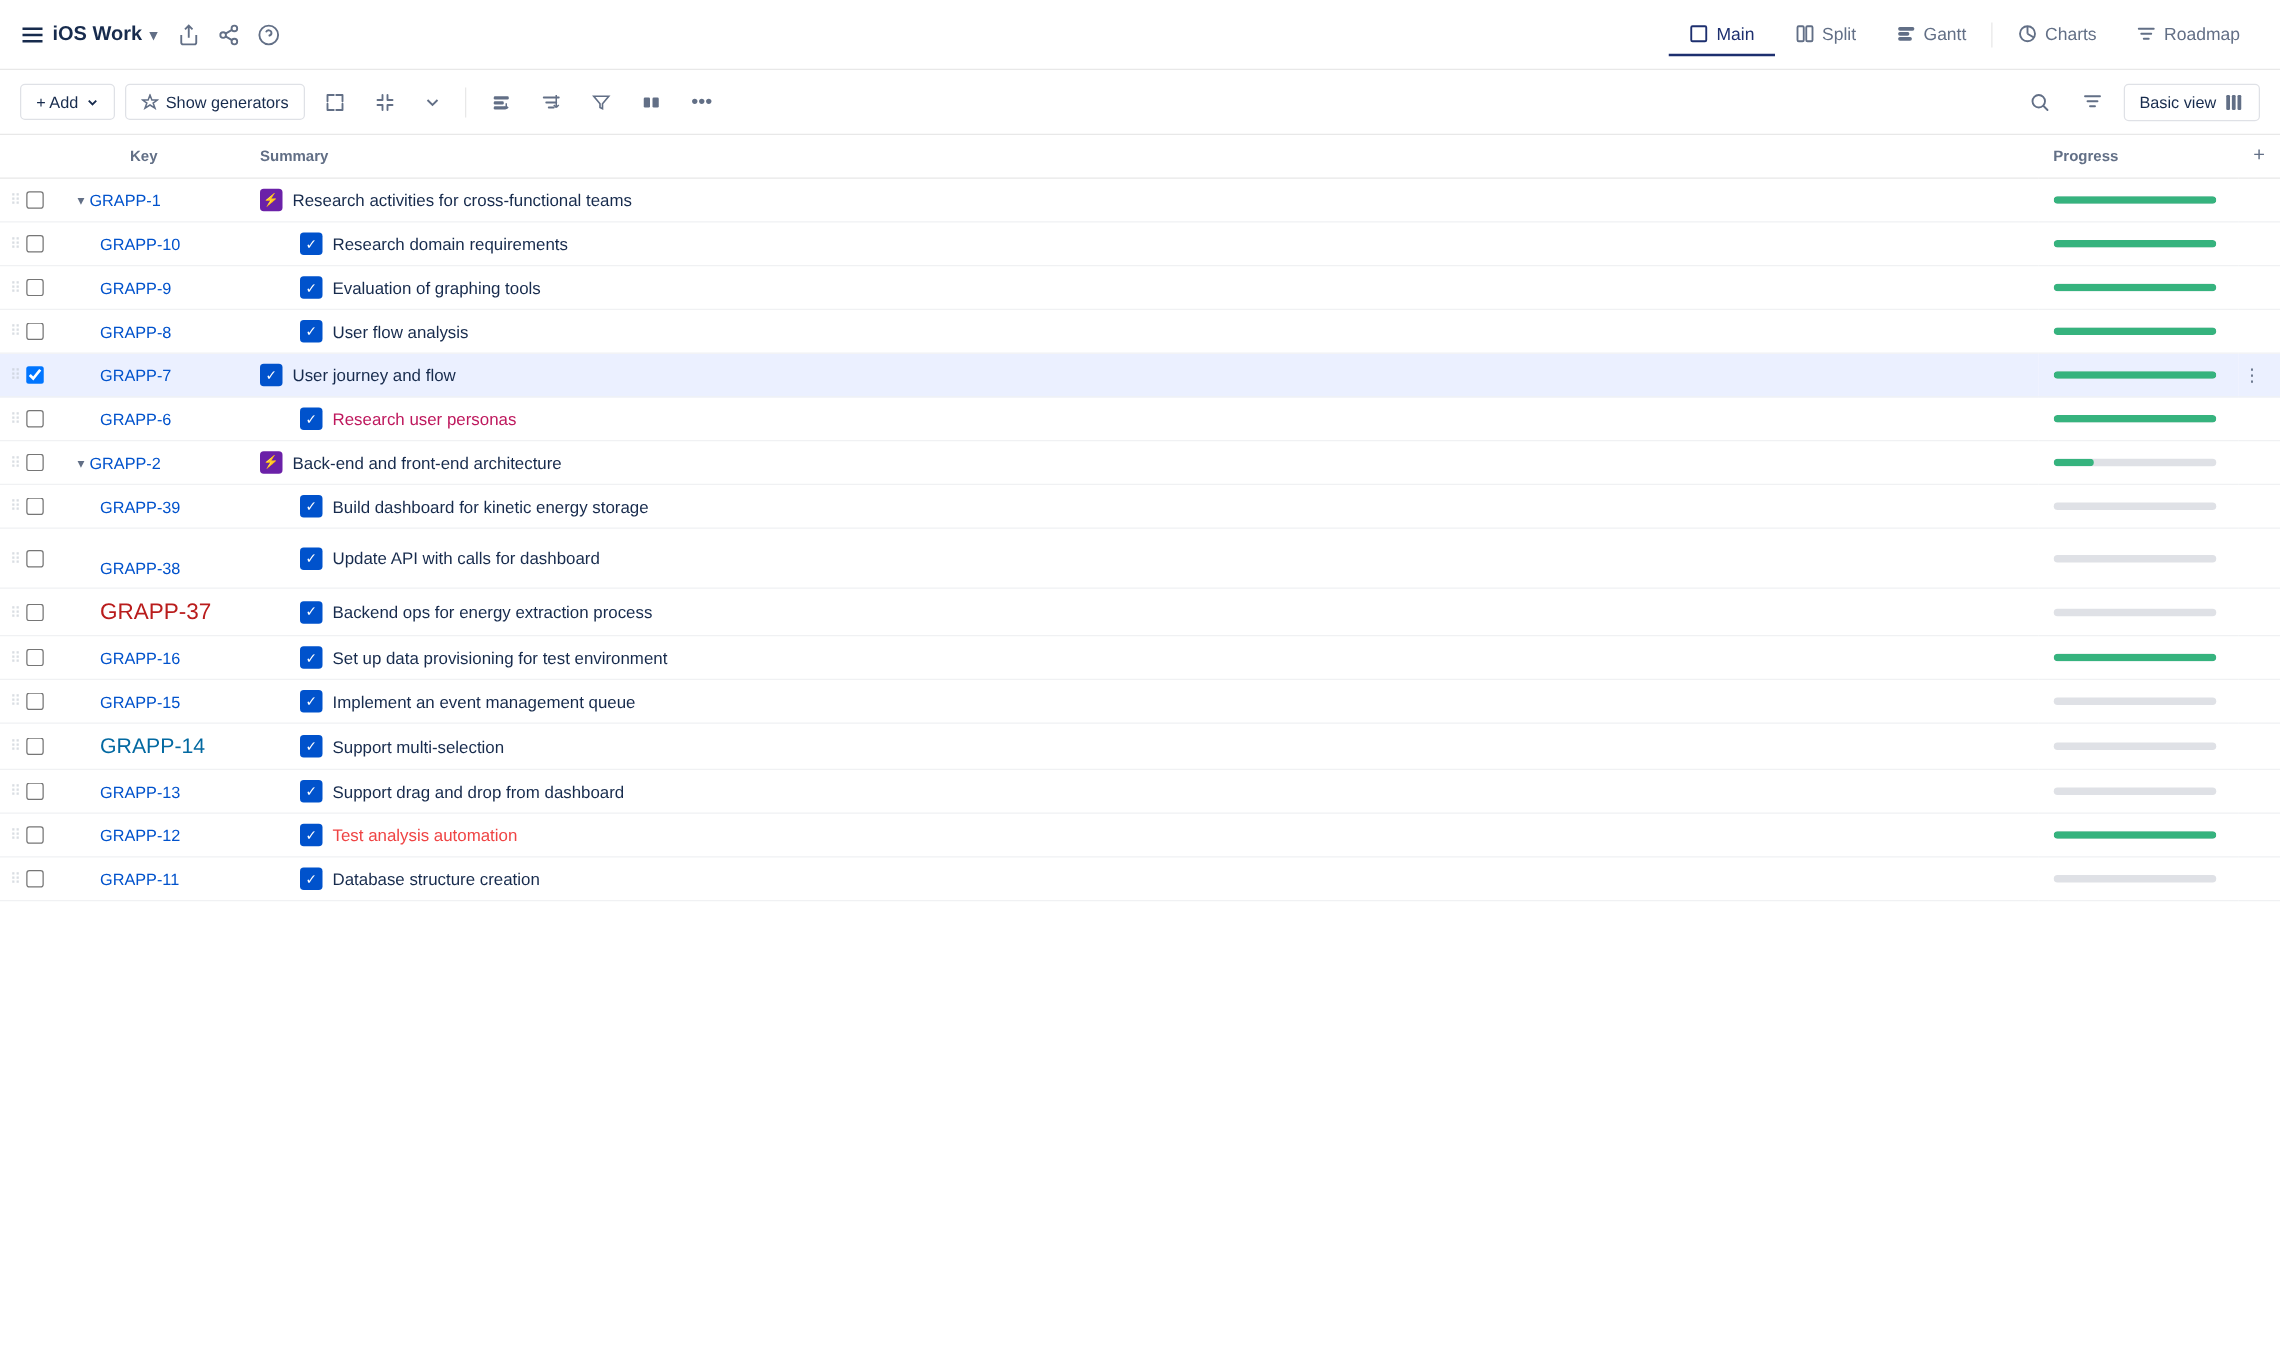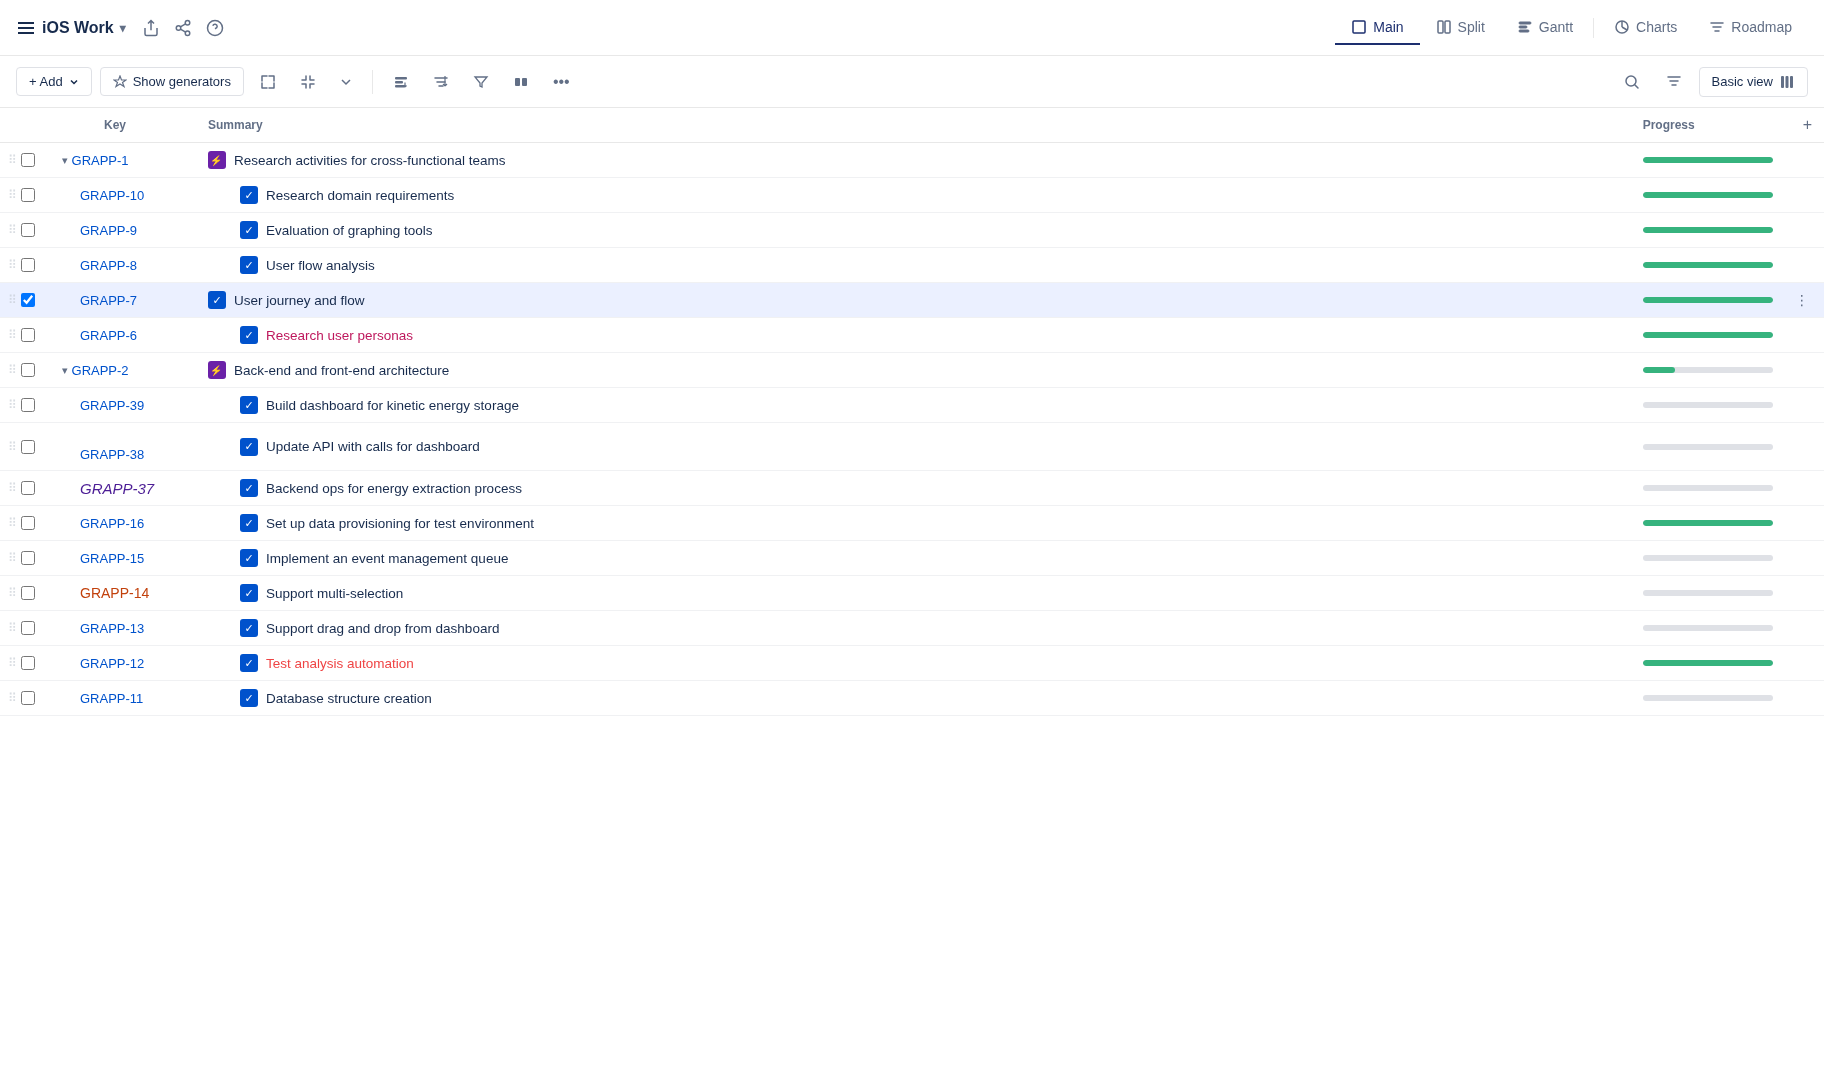--- a/index.html
+++ b/index.html
@@ -584,21 +584,21 @@
         <tr>
           <td style="padding: 0px 0px 0px 8px; width: 48px;">
     <div style="display:flex;align-items:center;gap:4px;width:48px;">
       <span style="color:#c1c7d0;cursor:grab;font-size:12px;opacity:0.6;">⠿</span>
       <input type="checkbox" style="width: 14px; height: 14px; cursor: pointer;">
     </div>
           </td>
           <td style="white-space: nowrap; padding: 8px 12px 8px 4px;">
     <div style="display:flex;align-items:center;gap:2px;">
       <span style="display:inline-block;width:18px;"></span>
-      <span style="color:#4c1d95;font-size:15px;cursor:pointer;font-style:italic;">GRAPP-37</span>
+      <span style="color:#b91c1c;font-size:18px;cursor:pointer;">GRAPP-37</span>
     </div>
           </td>
           <td style="padding: 8px 12px;">
     <div style="display:flex;align-items:center;gap:8px;padding-left:32px;">
       <span style="display:inline-flex;align-items:center;justify-content:center;width:18px;height:18px;background:#0052cc;border-radius:3px;color:#fff;font-size:11px;flex-shrink:0;">✓</span>
       <span style="color:#172b4d;font-size:13.5px;cursor:pointer;">Backend ops for energy extraction process</span>
     </div>
           </td>
           <td style="padding: 8px 12px;">
     <div style="width:130px;height:6px;background:#dfe1e6;border-radius:3px;overflow:hidden;">
@@ -662,21 +662,21 @@
         <tr>
           <td style="padding: 0px 0px 0px 8px; width: 48px;">
     <div style="display:flex;align-items:center;gap:4px;width:48px;">
       <span style="color:#c1c7d0;cursor:grab;font-size:12px;opacity:0.6;">⠿</span>
       <input type="checkbox" style="width: 14px; height: 14px; cursor: pointer;">
     </div>
           </td>
           <td style="white-space: nowrap; padding: 8px 12px 8px 4px;">
     <div style="display:flex;align-items:center;gap:2px;">
       <span style="display:inline-block;width:18px;"></span>
-      <span style="color:#c2410c;font-size:14px;cursor:pointer;">GRAPP-14</span>
+      <span style="color:#0369a1;font-size:17px;cursor:pointer;">GRAPP-14</span>
     </div>
           </td>
           <td style="padding: 8px 12px;">
     <div style="display:flex;align-items:center;gap:8px;padding-left:32px;">
       <span style="display:inline-flex;align-items:center;justify-content:center;width:18px;height:18px;background:#0052cc;border-radius:3px;color:#fff;font-size:11px;flex-shrink:0;">✓</span>
       <span style="color:#172b4d;font-size:13.5px;cursor:pointer;">Support multi-selection</span>
     </div>
           </td>
           <td style="padding: 8px 12px;">
     <div style="width:130px;height:6px;background:#dfe1e6;border-radius:3px;overflow:hidden;">

